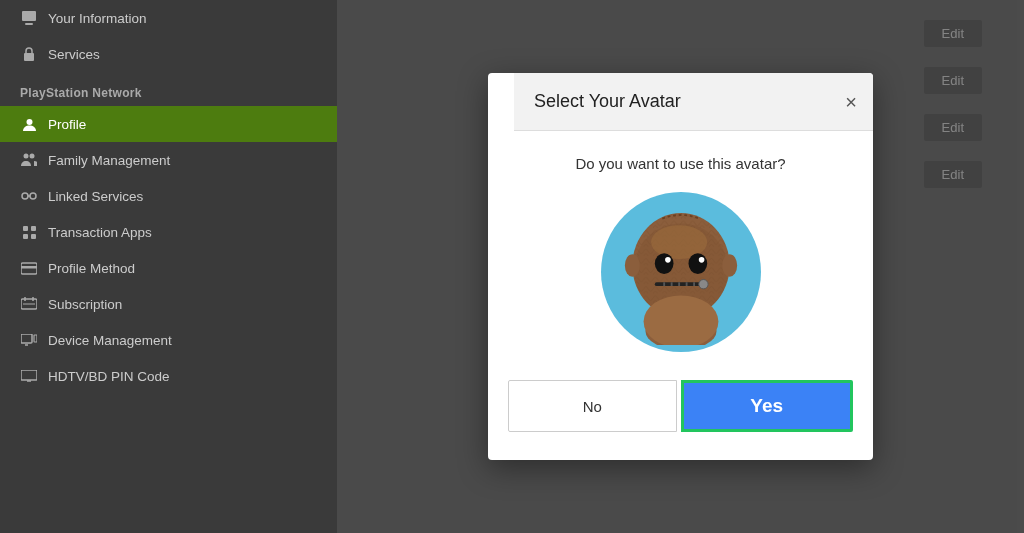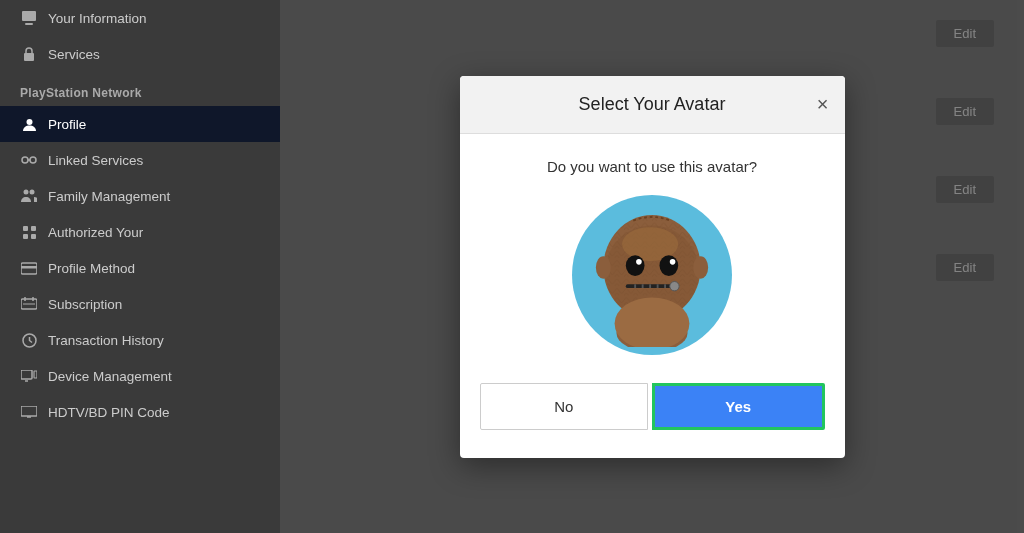--- a/index.html
+++ b/index.html
@@ -7,40 +7,40 @@
       font-family: 'Helvetica Neue', Arial, sans-serif;
       background: #666;
       width: 1024px;
       height: 533px;
       overflow: hidden;
       display: flex;
     }
 
     
     .sidebar {
-      width: 280px;
+      width: 337px;
       background: #3a3a3a;
       height: 533px;
       overflow-y: auto;
       flex-shrink: 0;
       padding: 0;
     }
 
     .sidebar-item {
       display: flex;
       align-items: center;
       padding: 9px 16px 9px 20px;
       cursor: pointer;
       color: #ccc;
       font-size: 13.5px;
       gap: 10px;
     }
 
     .sidebar-item.active {
-      background: #0f172a;
+      background: #4d7c0f;
       color: #fff;
     }
 
     .sidebar-section-header {
       color: #aaa;
       font-size: 12px;
       font-weight: bold;
       padding: 14px 8px 6px 20px;
       letter-spacing: 0.3px;
     }
@@ -64,25 +64,25 @@
     .main-content {
       flex: 1;
       background: #888;
       position: relative;
       height: 533px;
     }
 
     
     .edit-buttons {
       position: absolute;
-      right: 30px;
+      right: 42px;
       top: 20px;
       display: flex;
       flex-direction: column;
-      gap: 51px;
+      gap: 20px;
     }
 
     .edit-btn {
       background: #777;
       color: #eee;
       border: none;
       padding: 6px 18px;
       font-size: 13px;
       cursor: pointer;
       border-radius: 2px;
@@ -105,23 +105,24 @@
       border-radius: 4px;
       overflow: hidden;
       box-shadow: 0 8px 30px rgba(0,0,0,0.4);
     }
 
     .dialog-header {
       background: #f2f2f2;
       padding: 18px 20px;
       display: flex;
       align-items: center;
-      justify-content: center;
+      justify-content: flex-start;
       position: relative;
       border-bottom: 1px solid #ddd;
+      margin-left: 26px;
     }
 
     .dialog-title {
       font-size: 18px;
       font-weight: 500;
       color: #222;
     }
 
     .dialog-close {
       position: absolute;
@@ -183,21 +184,21 @@
       cursor: pointer;
       color: #333;
       border-radius: 2px 0 0 2px;
     }
 
     .btn-yes {
       flex: 1;
       padding: 12px;
       background: #3b82f6;
       border: 3px solid #22c55e;
-      font-size: 15px;
+      font-size: 19px;
       font-weight: bold;
       cursor: pointer;
       color: #fff;
       border-radius: 0 2px 2px 0;
     }
   </style>
 </head>
 <body>
 
 <div class="sidebar">
@@ -226,81 +227,72 @@
   <div>
     <div class="sidebar-section-header">PlayStation Network</div>
     <div class="sidebar-item active">
       <span class="sidebar-icon">
         <svg width="15" height="15" viewBox="0 0 15 15" fill="currentColor">
           <circle cx="7.5" cy="5" r="3"></circle>
           <path d="M1 14c0-3.5 3-5.5 6.5-5.5S14 10.5 14 14"></path>
         </svg>
       </span>
       <span>Profile</span>
-    </div>
-    <div class="sidebar-item">
-      <span class="sidebar-icon">
-        <svg width="16" height="14" viewBox="0 0 16 14" fill="currentColor">
-          <circle cx="4" cy="7" r="3" fill="none" stroke="currentColor" stroke-width="1.5"></circle>
-          <circle cx="12" cy="7" r="3" fill="none" stroke="currentColor" stroke-width="1.5"></circle>
-          <line x1="7" y1="7" x2="9" y2="7" stroke="currentColor" stroke-width="1.5"></line>
-        </svg>
-      </span>
-      <span>Linked Services</span>
     </div>
     <div class="sidebar-item">
       <span class="sidebar-icon">
         <svg width="16" height="14" viewBox="0 0 16 14" fill="currentColor">
           <circle cx="5" cy="3" r="2.5"></circle>
           <circle cx="11" cy="3" r="2.5"></circle>
           <path d="M0 13c0-3 2-5 5-5s5 2 5 5"></path>
           <path d="M8 13c0-3 2-5 5-5s5 2 5 5" clip-path="inset(0 0 0 5px)"></path>
         </svg>
       </span>
       <span>Family Management</span>
     </div>
     <div class="sidebar-item">
       <span class="sidebar-icon">
+        <svg width="16" height="14" viewBox="0 0 16 14" fill="currentColor">
+          <circle cx="4" cy="7" r="3" fill="none" stroke="currentColor" stroke-width="1.5"></circle>
+          <circle cx="12" cy="7" r="3" fill="none" stroke="currentColor" stroke-width="1.5"></circle>
+          <line x1="7" y1="7" x2="9" y2="7" stroke="currentColor" stroke-width="1.5"></line>
+        </svg>
+      </span>
+      <span>Linked Services</span>
+    </div>
+    <div class="sidebar-item">
+      <span class="sidebar-icon">
         <svg width="15" height="15" viewBox="0 0 15 15" fill="currentColor">
           <rect x="1" y="1" width="5" height="5" rx="1"></rect>
           <rect x="9" y="1" width="5" height="5" rx="1"></rect>
           <rect x="1" y="9" width="5" height="5" rx="1"></rect>
           <rect x="9" y="9" width="5" height="5" rx="1"></rect>
         </svg>
       </span>
-      <span>Authorized Your</span>
+      <span>Transaction Apps</span>
     </div>
     <div class="sidebar-item">
       <span class="sidebar-icon">
         <svg width="16" height="13" viewBox="0 0 16 13" fill="currentColor">
           <rect x="0" y="1" width="16" height="11" rx="1.5" fill="none" stroke="currentColor" stroke-width="1.5"></rect>
           <rect x="0" y="4" width="16" height="2.5"></rect>
         </svg>
       </span>
       <span>Profile Method</span>
     </div>
     <div class="sidebar-item">
       <span class="sidebar-icon">
         <svg width="16" height="14" viewBox="0 0 16 14" fill="currentColor">
           <rect x="0" y="2" width="16" height="10" rx="1.5" fill="none" stroke="currentColor" stroke-width="1.5"></rect>
           <line x1="4" y1="0" x2="4" y2="4" stroke="currentColor" stroke-width="1.5"></line>
           <line x1="12" y1="0" x2="12" y2="4" stroke="currentColor" stroke-width="1.5"></line>
           <line x1="2" y1="7" x2="14" y2="7" stroke="currentColor" stroke-width="1"></line>
         </svg>
       </span>
       <span>Subscription</span>
-    </div>
-    <div class="sidebar-item">
-      <span class="sidebar-icon">
-        <svg width="15" height="15" viewBox="0 0 15 15" fill="currentColor">
-          <path d="M7.5 1a6.5 6.5 0 100 13A6.5 6.5 0 007.5 1z" fill="none" stroke="currentColor" stroke-width="1.5"></path>
-          <polyline points="7.5,4 7.5,7.5 10,9.5" fill="none" stroke="currentColor" stroke-width="1.5"></polyline>
-        </svg>
-      </span>
-      <span>Transaction History</span>
     </div>
   </div>
 
   <div>
     <div class="sidebar-item">
       <span class="sidebar-icon">
         <svg width="16" height="13" viewBox="0 0 16 13" fill="currentColor">
           <rect x="0" y="0" width="11" height="9" rx="1" fill="none" stroke="currentColor" stroke-width="1.5"></rect>
           <rect x="13" y="1" width="3" height="7" rx="0.5" fill="none" stroke="currentColor" stroke-width="1.2"></rect>
           <line x1="4" y1="11" x2="7" y2="11" stroke="currentColor" stroke-width="1.5"></line>

